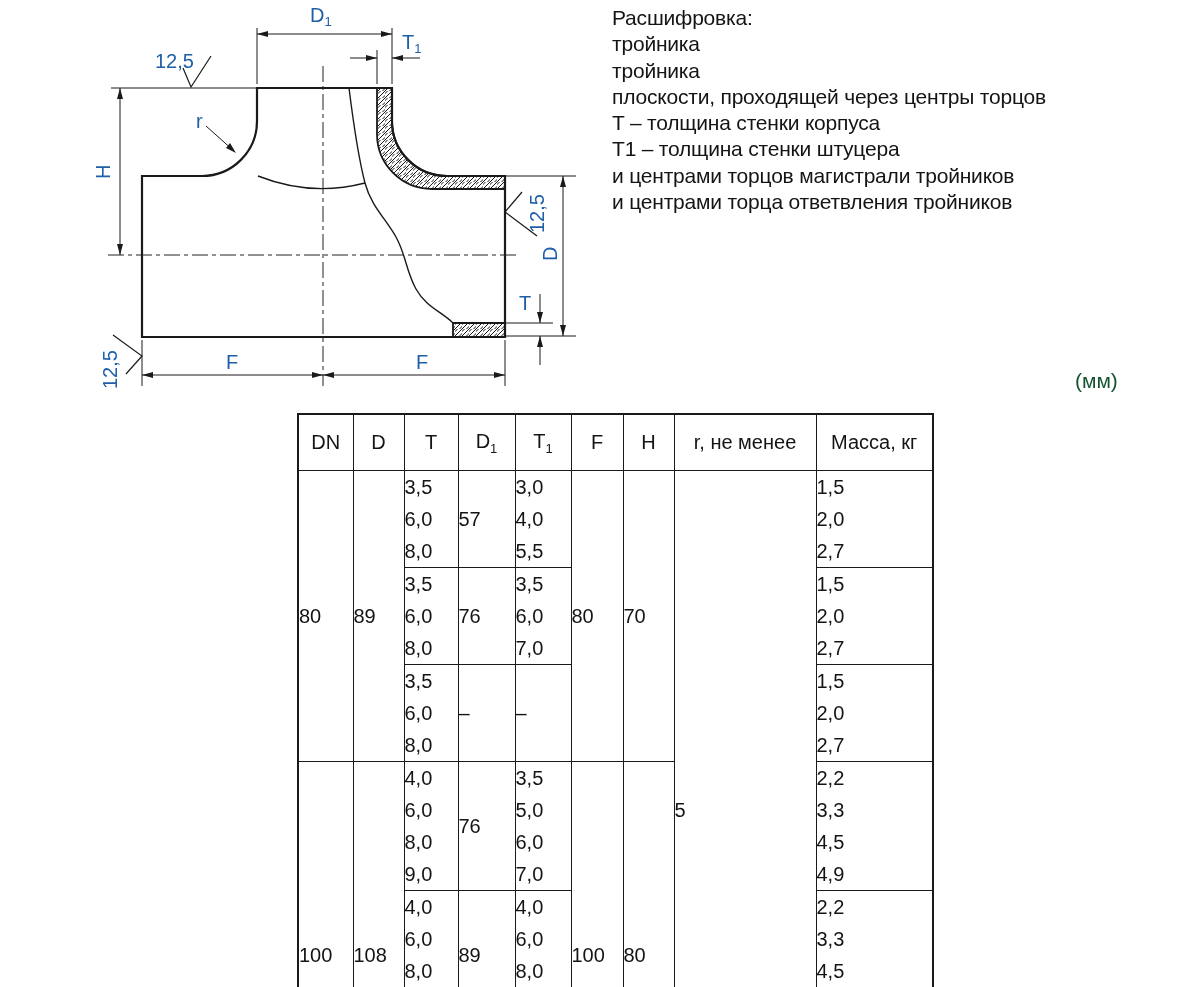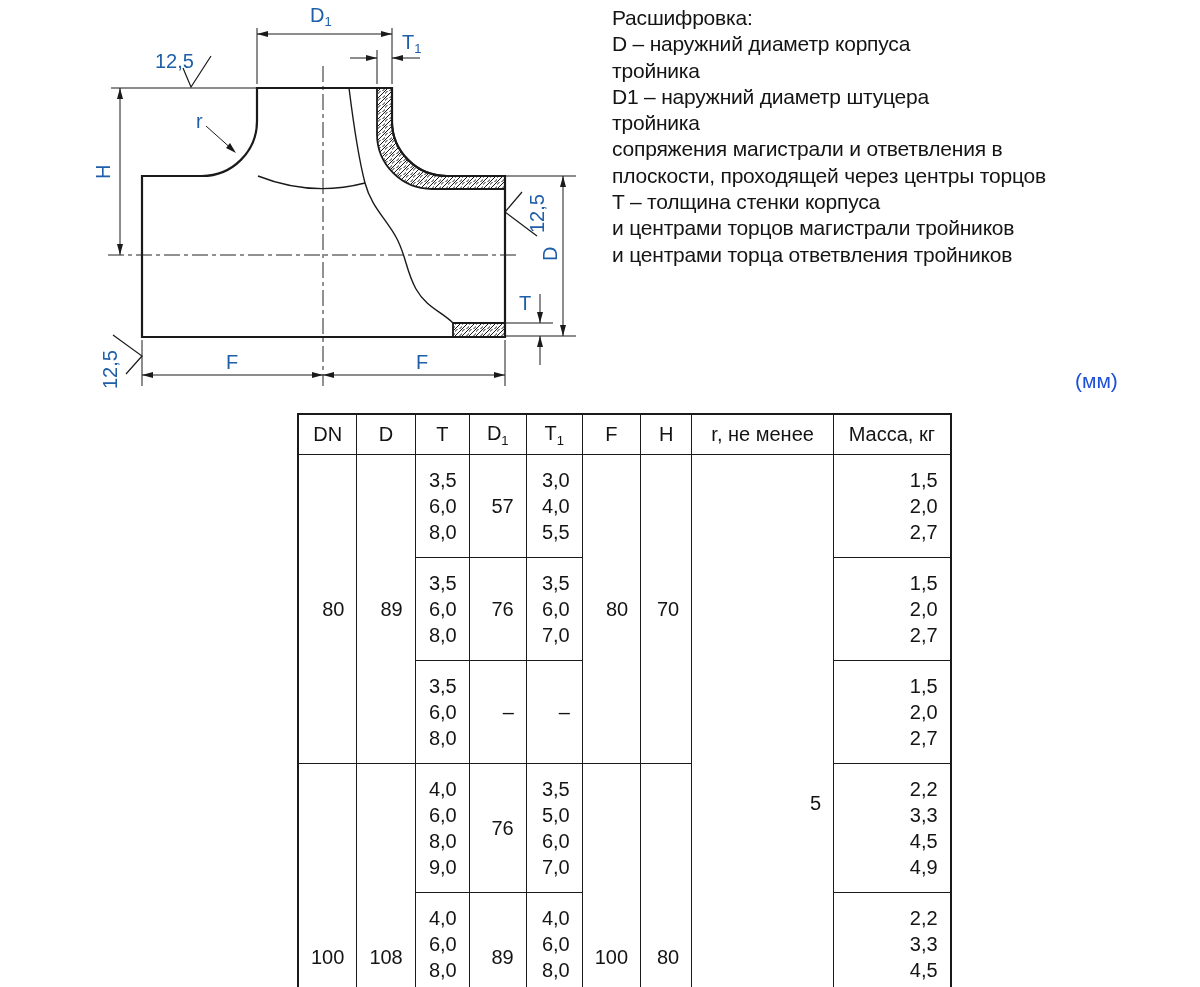--- a/index.html
+++ b/index.html
@@ -2,29 +2,29 @@
 <html><head>
 <meta charset="utf-8">
 <style>
   html,body{margin:0;padding:0;background:#fff;}
   #page{position:relative;width:1200px;height:987px;background:#ffffff;overflow:hidden;
         font-family:"Liberation Sans","DejaVu Sans",sans-serif;color:#1a1a1a;}
   
   #legend{position:absolute;left:612px;top:5px;width:585px;font-size:21px;
           line-height:26.3px;letter-spacing:-0.2px;color:#141414;}
   #legend .lg-line{white-space:nowrap;}
-  #unit-note{position:absolute;left:1075px;top:369px;font-size:21px;color:#1d4ed8;}
+  #unit-note{position:absolute;left:1075px;top:369px;font-size:21px;color:#14532d;}
   
   #spec-table{position:absolute;left:297px;top:413px;border-collapse:collapse;
               table-layout:fixed;font-size:20px;color:#141414;}
   #spec-table,#spec-table th,#spec-table td{border:1px solid #1a1a1a;}
   #spec-table{border:2px solid #1a1a1a;}
-  #spec-table th{font-weight:normal;height:31px;padding:4px;text-align:center;}
-  #spec-table td{padding:12px;text-align:right;vertical-align:middle;
-                 white-space:pre-line;line-height:26px;}
+  #spec-table th{font-weight:normal;height:31px;padding:12px;text-align:center;}
+  #spec-table td{padding:0;text-align:left;vertical-align:middle;
+                 white-space:pre-line;line-height:32px;}
   #spec-table sub{font-size:13px;}
   td.r-cell{vertical-align:middle;padding-top:95px;}
   
   #drawing{position:absolute;left:0;top:0;}
   .dimtxt{font-size:20px;}
   .dimsub{font-size:13px;}
 </style>
 </head>
 <body>
 
@@ -111,27 +111,25 @@
       <text class="dimtxt" transform="translate(557,261) rotate(-90)">D</text>
       <text class="dimtxt" x="519" y="310">T</text>
       <text class="dimtxt" transform="translate(117,389) rotate(-90)">12,5</text>
       <text class="dimtxt" x="226" y="369">F</text>
       <text class="dimtxt" x="416" y="369">F</text>
     </g>
   </svg>
 
   <div id="legend">
     <div class="lg-line">Расшифровка:</div>
-    <div class="lg-line">D – наружний диаметр корпуса</div>
     <div class="lg-line">тройника</div>
-    <div class="lg-line">D1 – наружний диаметр штуцера</div>
     <div class="lg-line">тройника</div>
-    <div class="lg-line">сопряжения магистрали и ответвления в</div>
     <div class="lg-line">плоскости, проходящей через центры торцов</div>
     <div class="lg-line">T – толщина стенки корпуса</div>
+    <div class="lg-line">T1 – толщина стенки штуцера</div>
     <div class="lg-line">и центрами торцов магистрали тройников</div>
     <div class="lg-line">и центрами торца ответвления тройников</div>
   </div>
   <span id="unit-note">(мм)</span>
 
   <table id="spec-table">
     <colgroup>
       <col style="width:55px">
         <col style="width:51px">
         <col style="width:54px">

